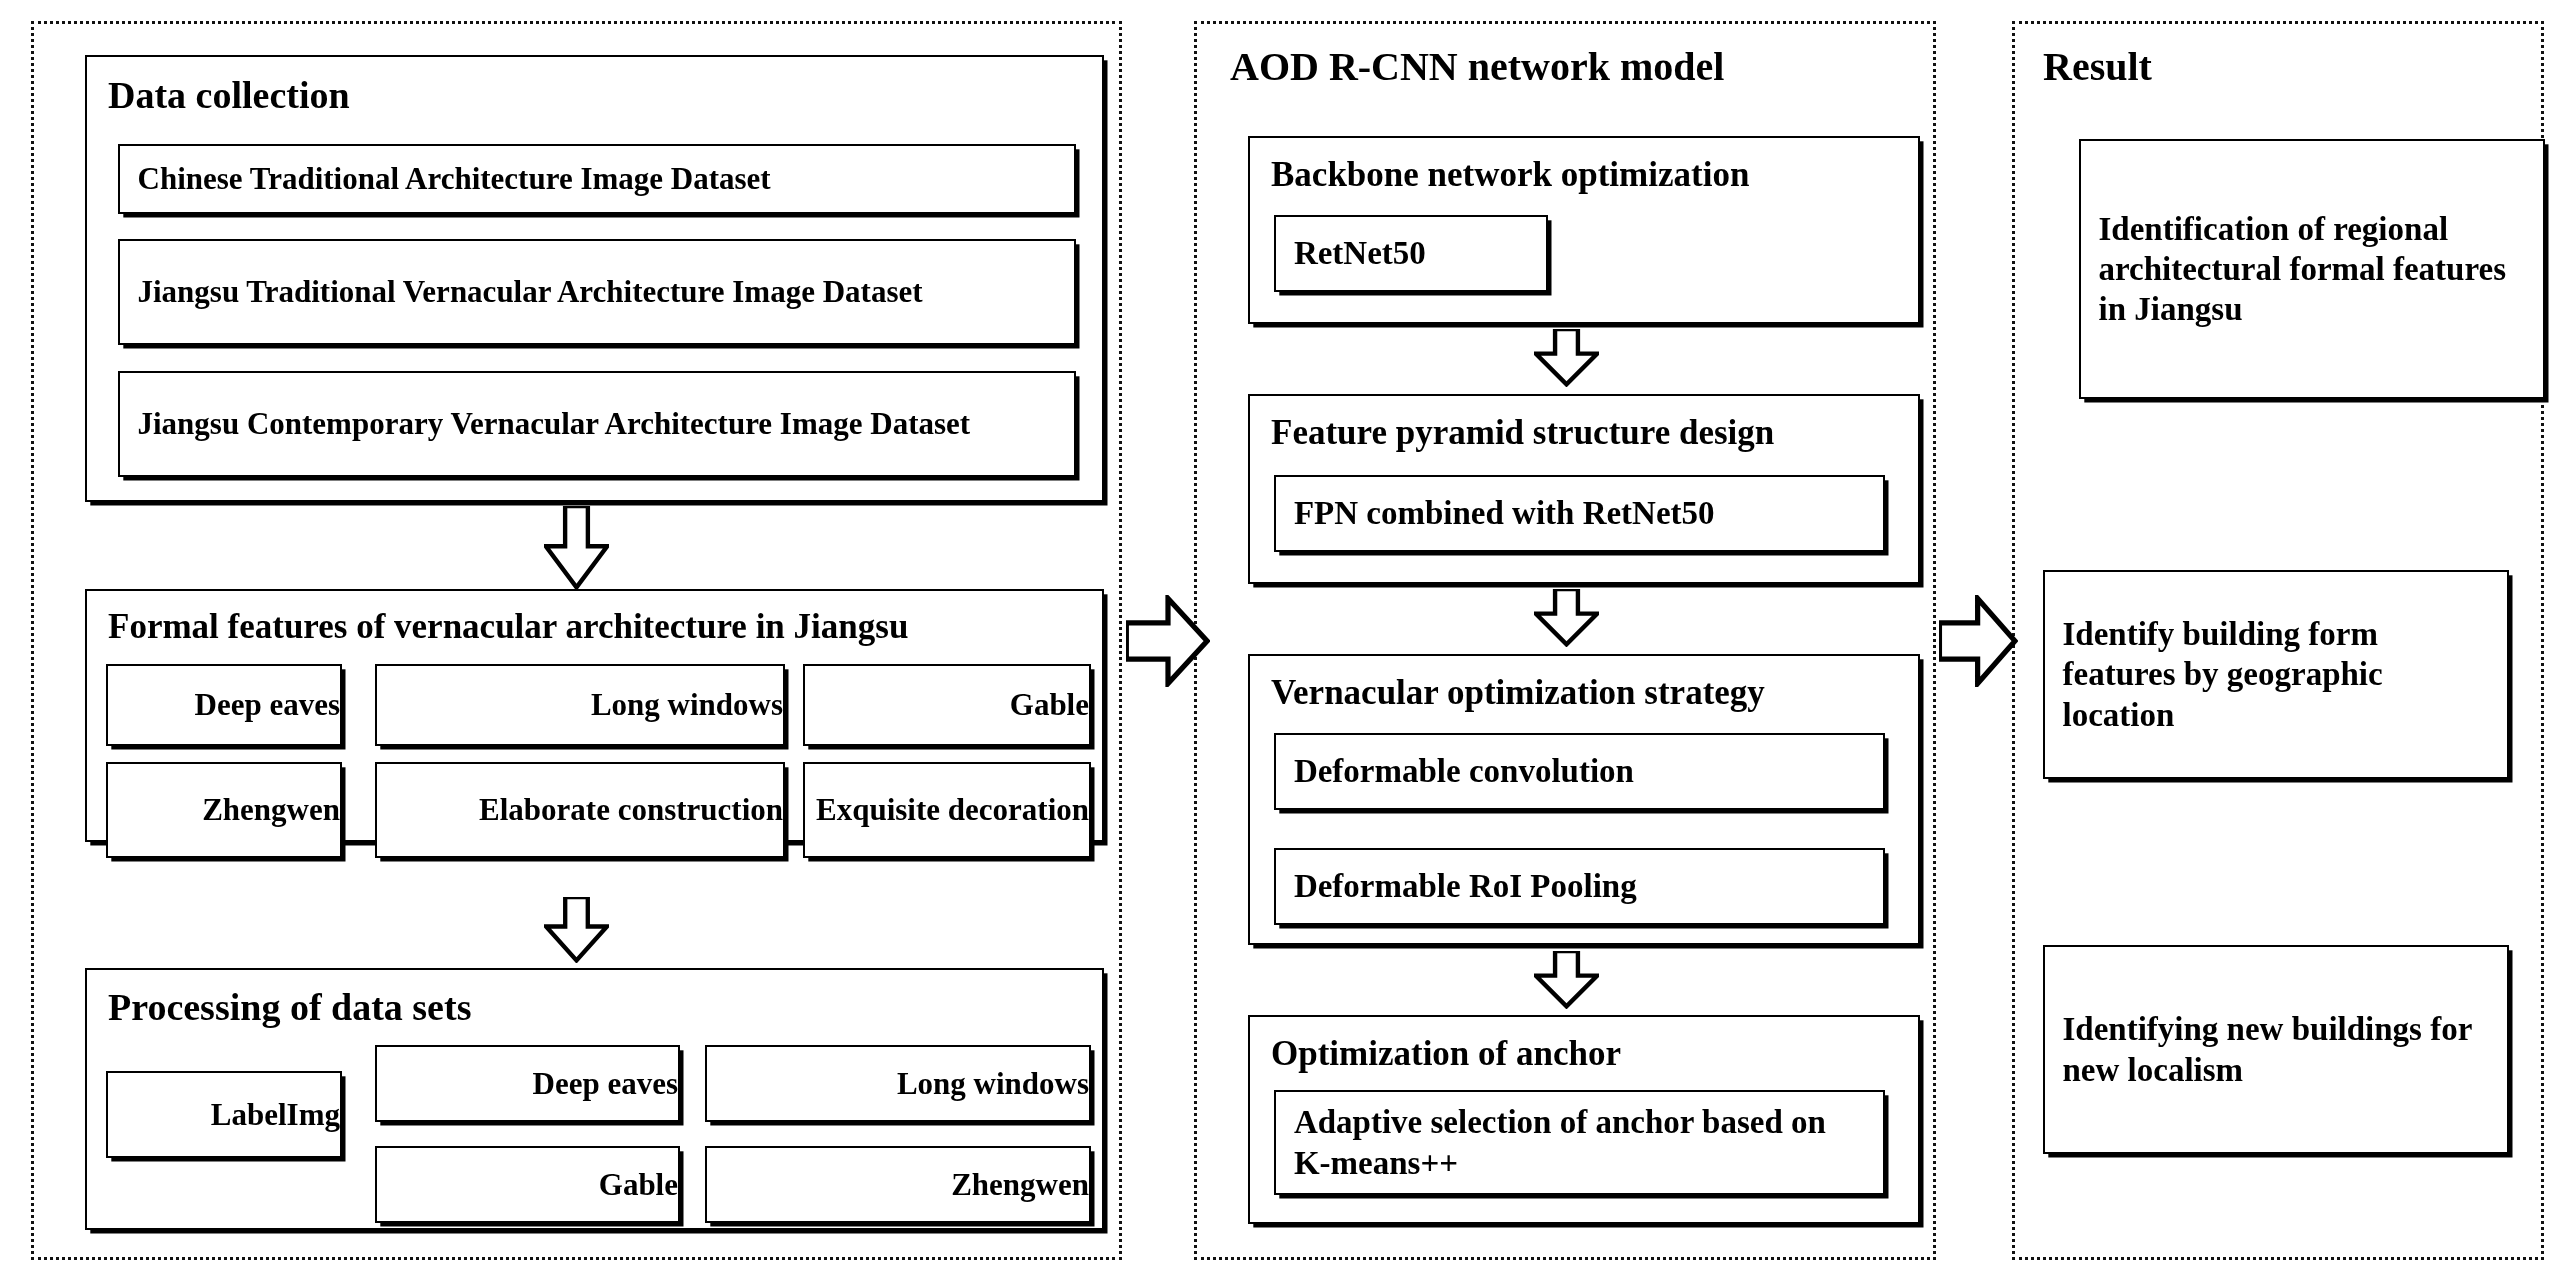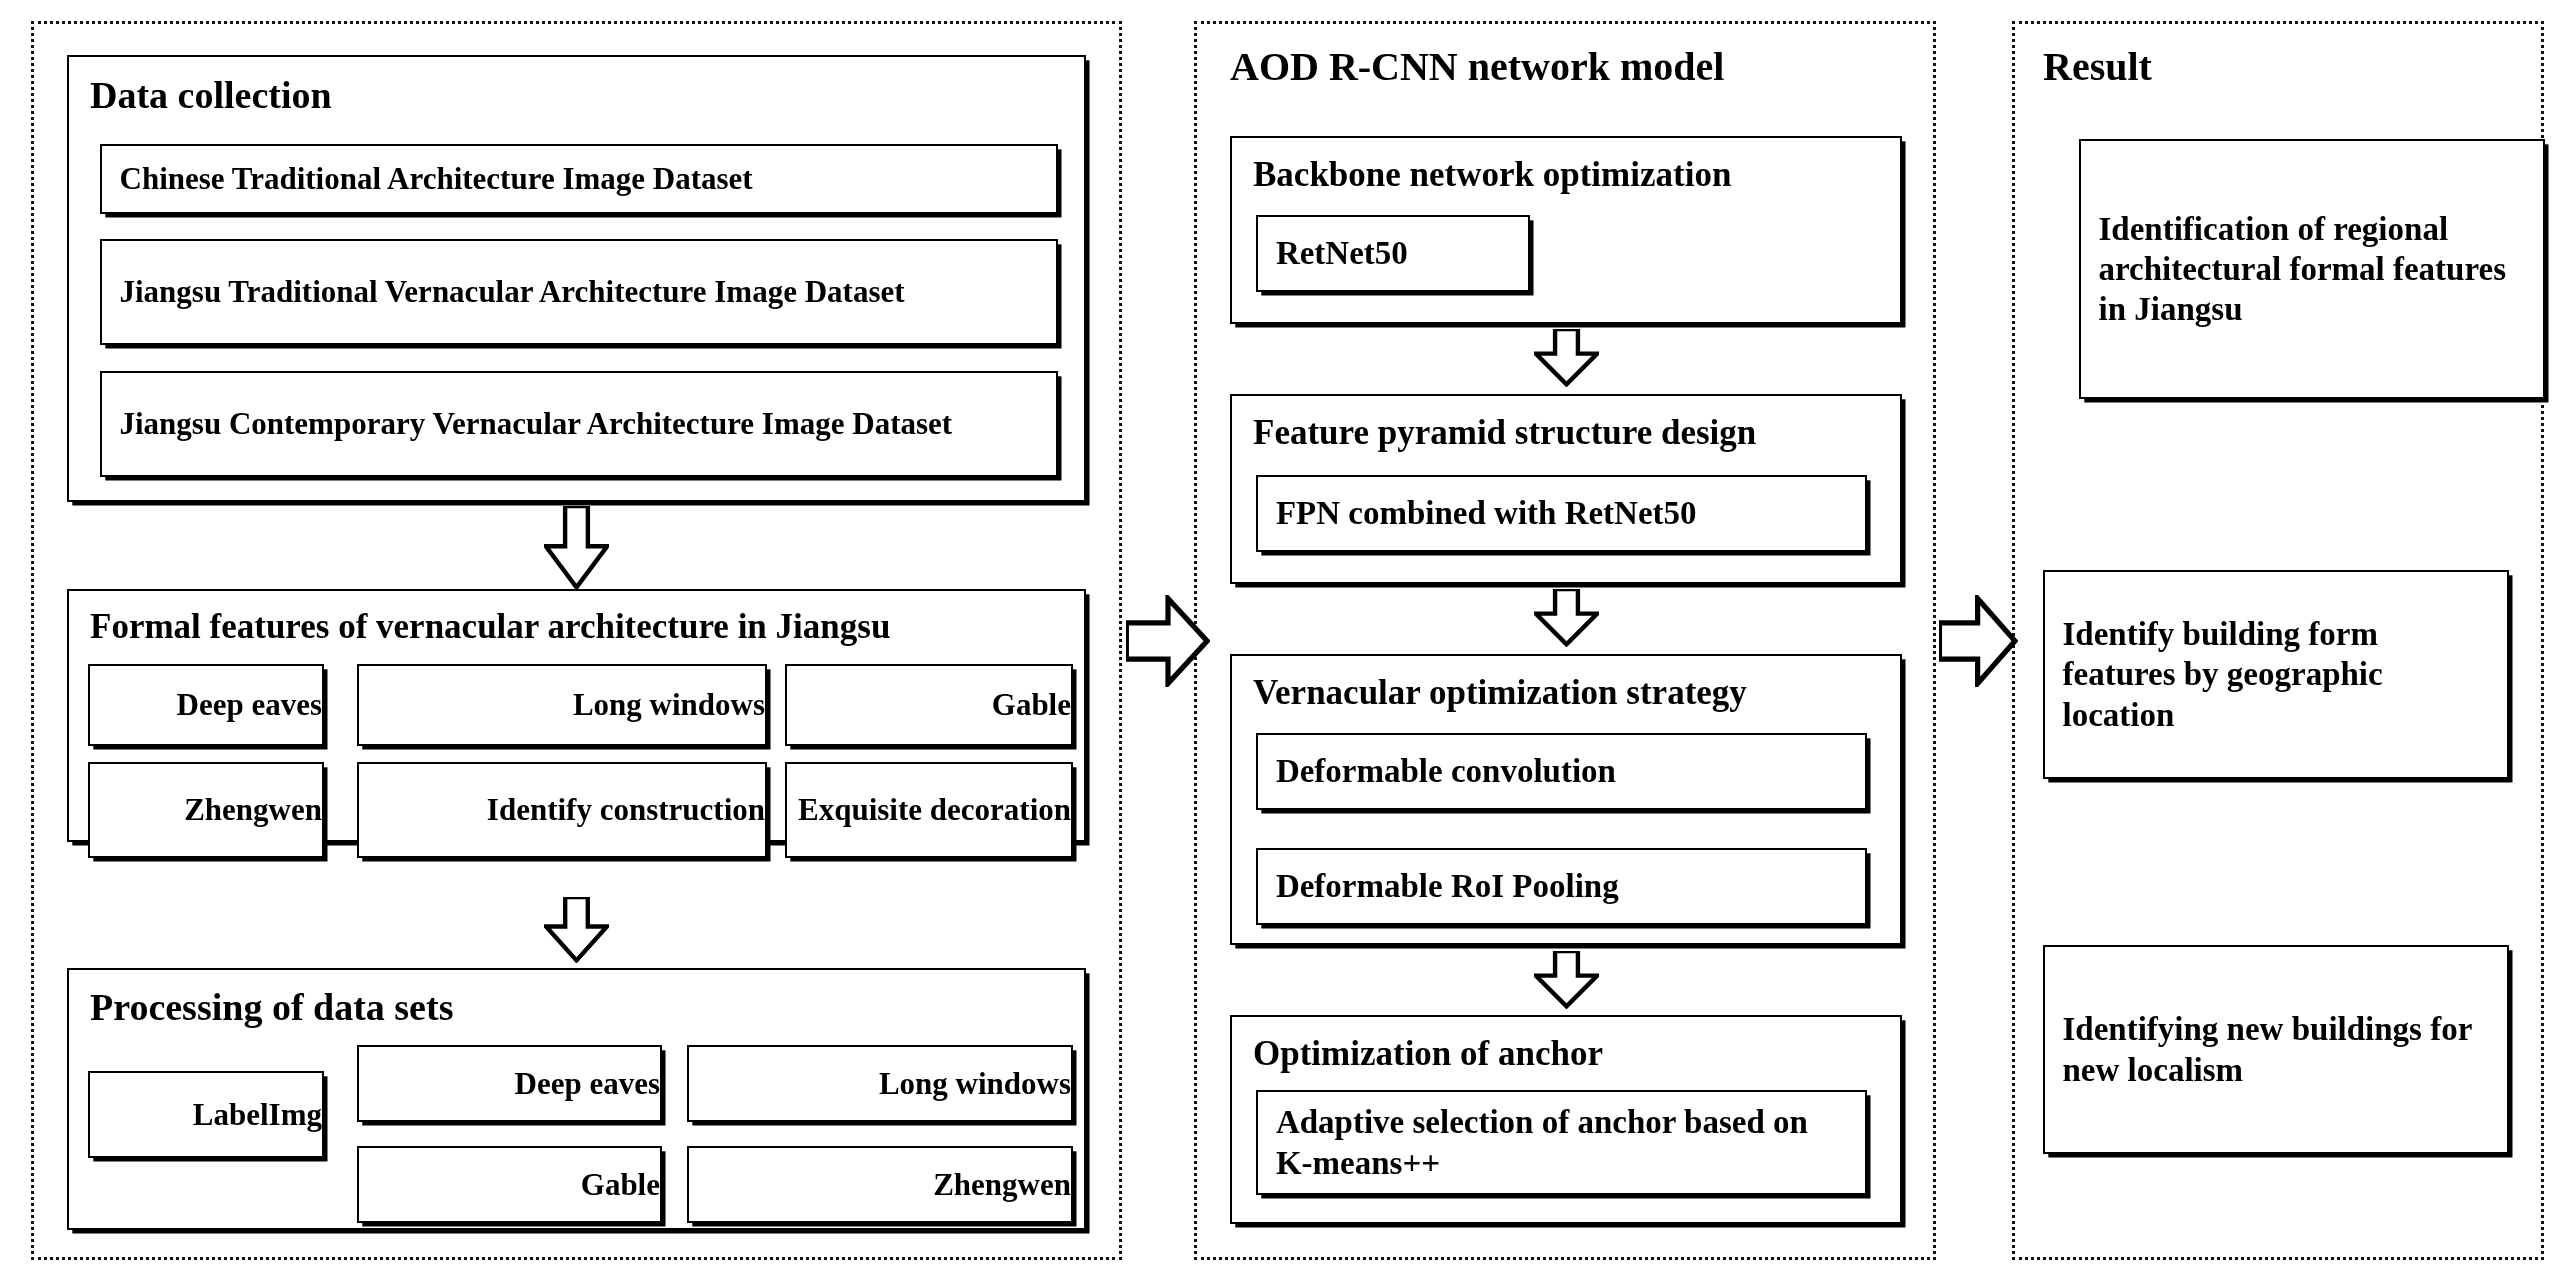--- a/index.html
+++ b/index.html
@@ -22,20 +22,21 @@
   #col-model {left:1194px;top:21px; width:742px;  height:1239px;}
   #col-result{left:2012px;top:21px; width:532px;  height:1239px;}
 
   
   .box{
     position:absolute;
     box-sizing:border-box;
     border:2.6px solid #000;
     background:#fff;
     box-shadow:4.4px 4.4px 0 -0.9px #000;
+    margin-left:18px;
   }
 
   
   .grp-title{
     position:absolute;
     font-weight:bold;
     white-space:nowrap;
     line-height:1;
   }
   .col-title{
@@ -105,21 +106,21 @@
         <span>Long windows</span>
       </div>
       <div class="leaf ctr" style="left:716px;top:73px;width:288px;height:82px;font-size:31px;">
         <span>Gable</span>
       </div>
 
       <div class="leaf ctr" style="left:19px;top:171px;width:236px;height:96px;font-size:31px;">
         <span>Zhengwen</span>
       </div>
       <div class="leaf ctr" style="left:288px;top:171px;width:410px;height:96px;font-size:31px;">
-        <span>Identify construction</span>
+        <span>Elaborate construction</span>
       </div>
       <div class="leaf ctr" style="left:716px;top:171px;width:288px;height:96px;font-size:31px;">
         <span>Exquisite decoration</span>
       </div>
     </div>
 
     <div class="arrow-down" style="left:510px;top:873px;">
       <svg width="65" height="66" viewBox="0 0 74 76">
         <polygon points="24,0 50,0 50,34 72,34 37,73 2,34 24,34" fill="#fff" stroke="#000" stroke-width="5" stroke-linejoin="miter"></polygon>
       </svg>

